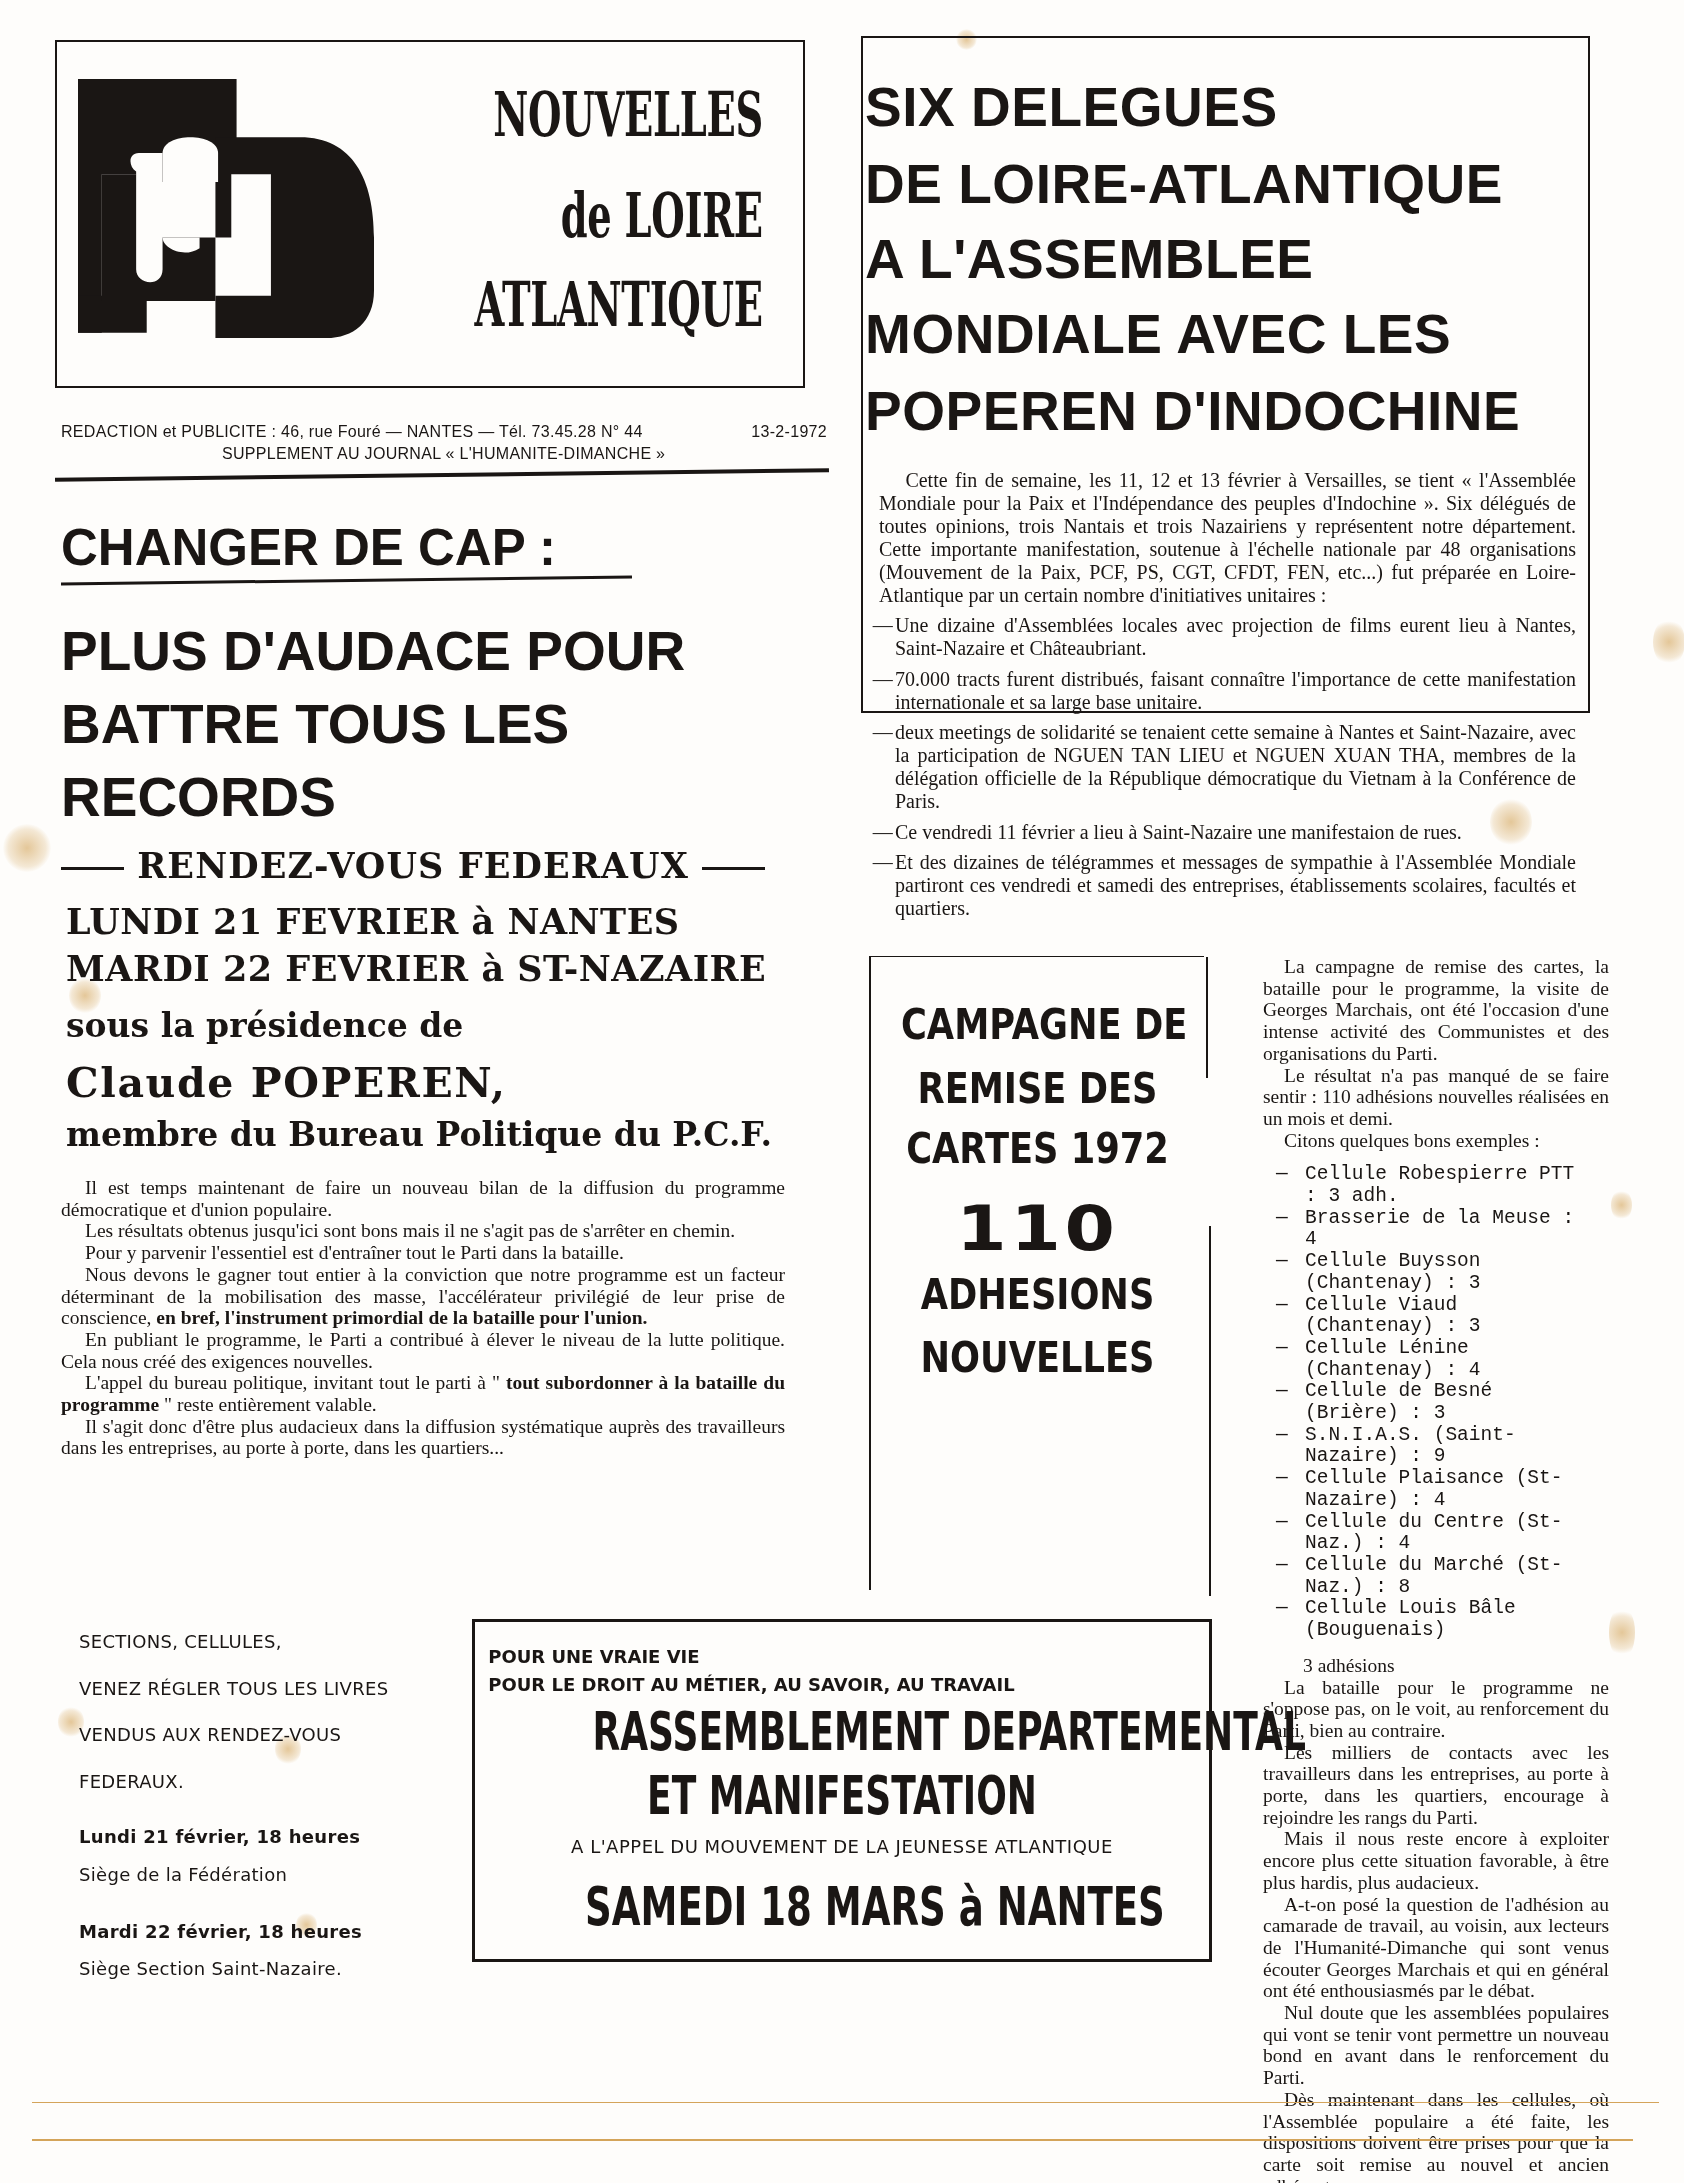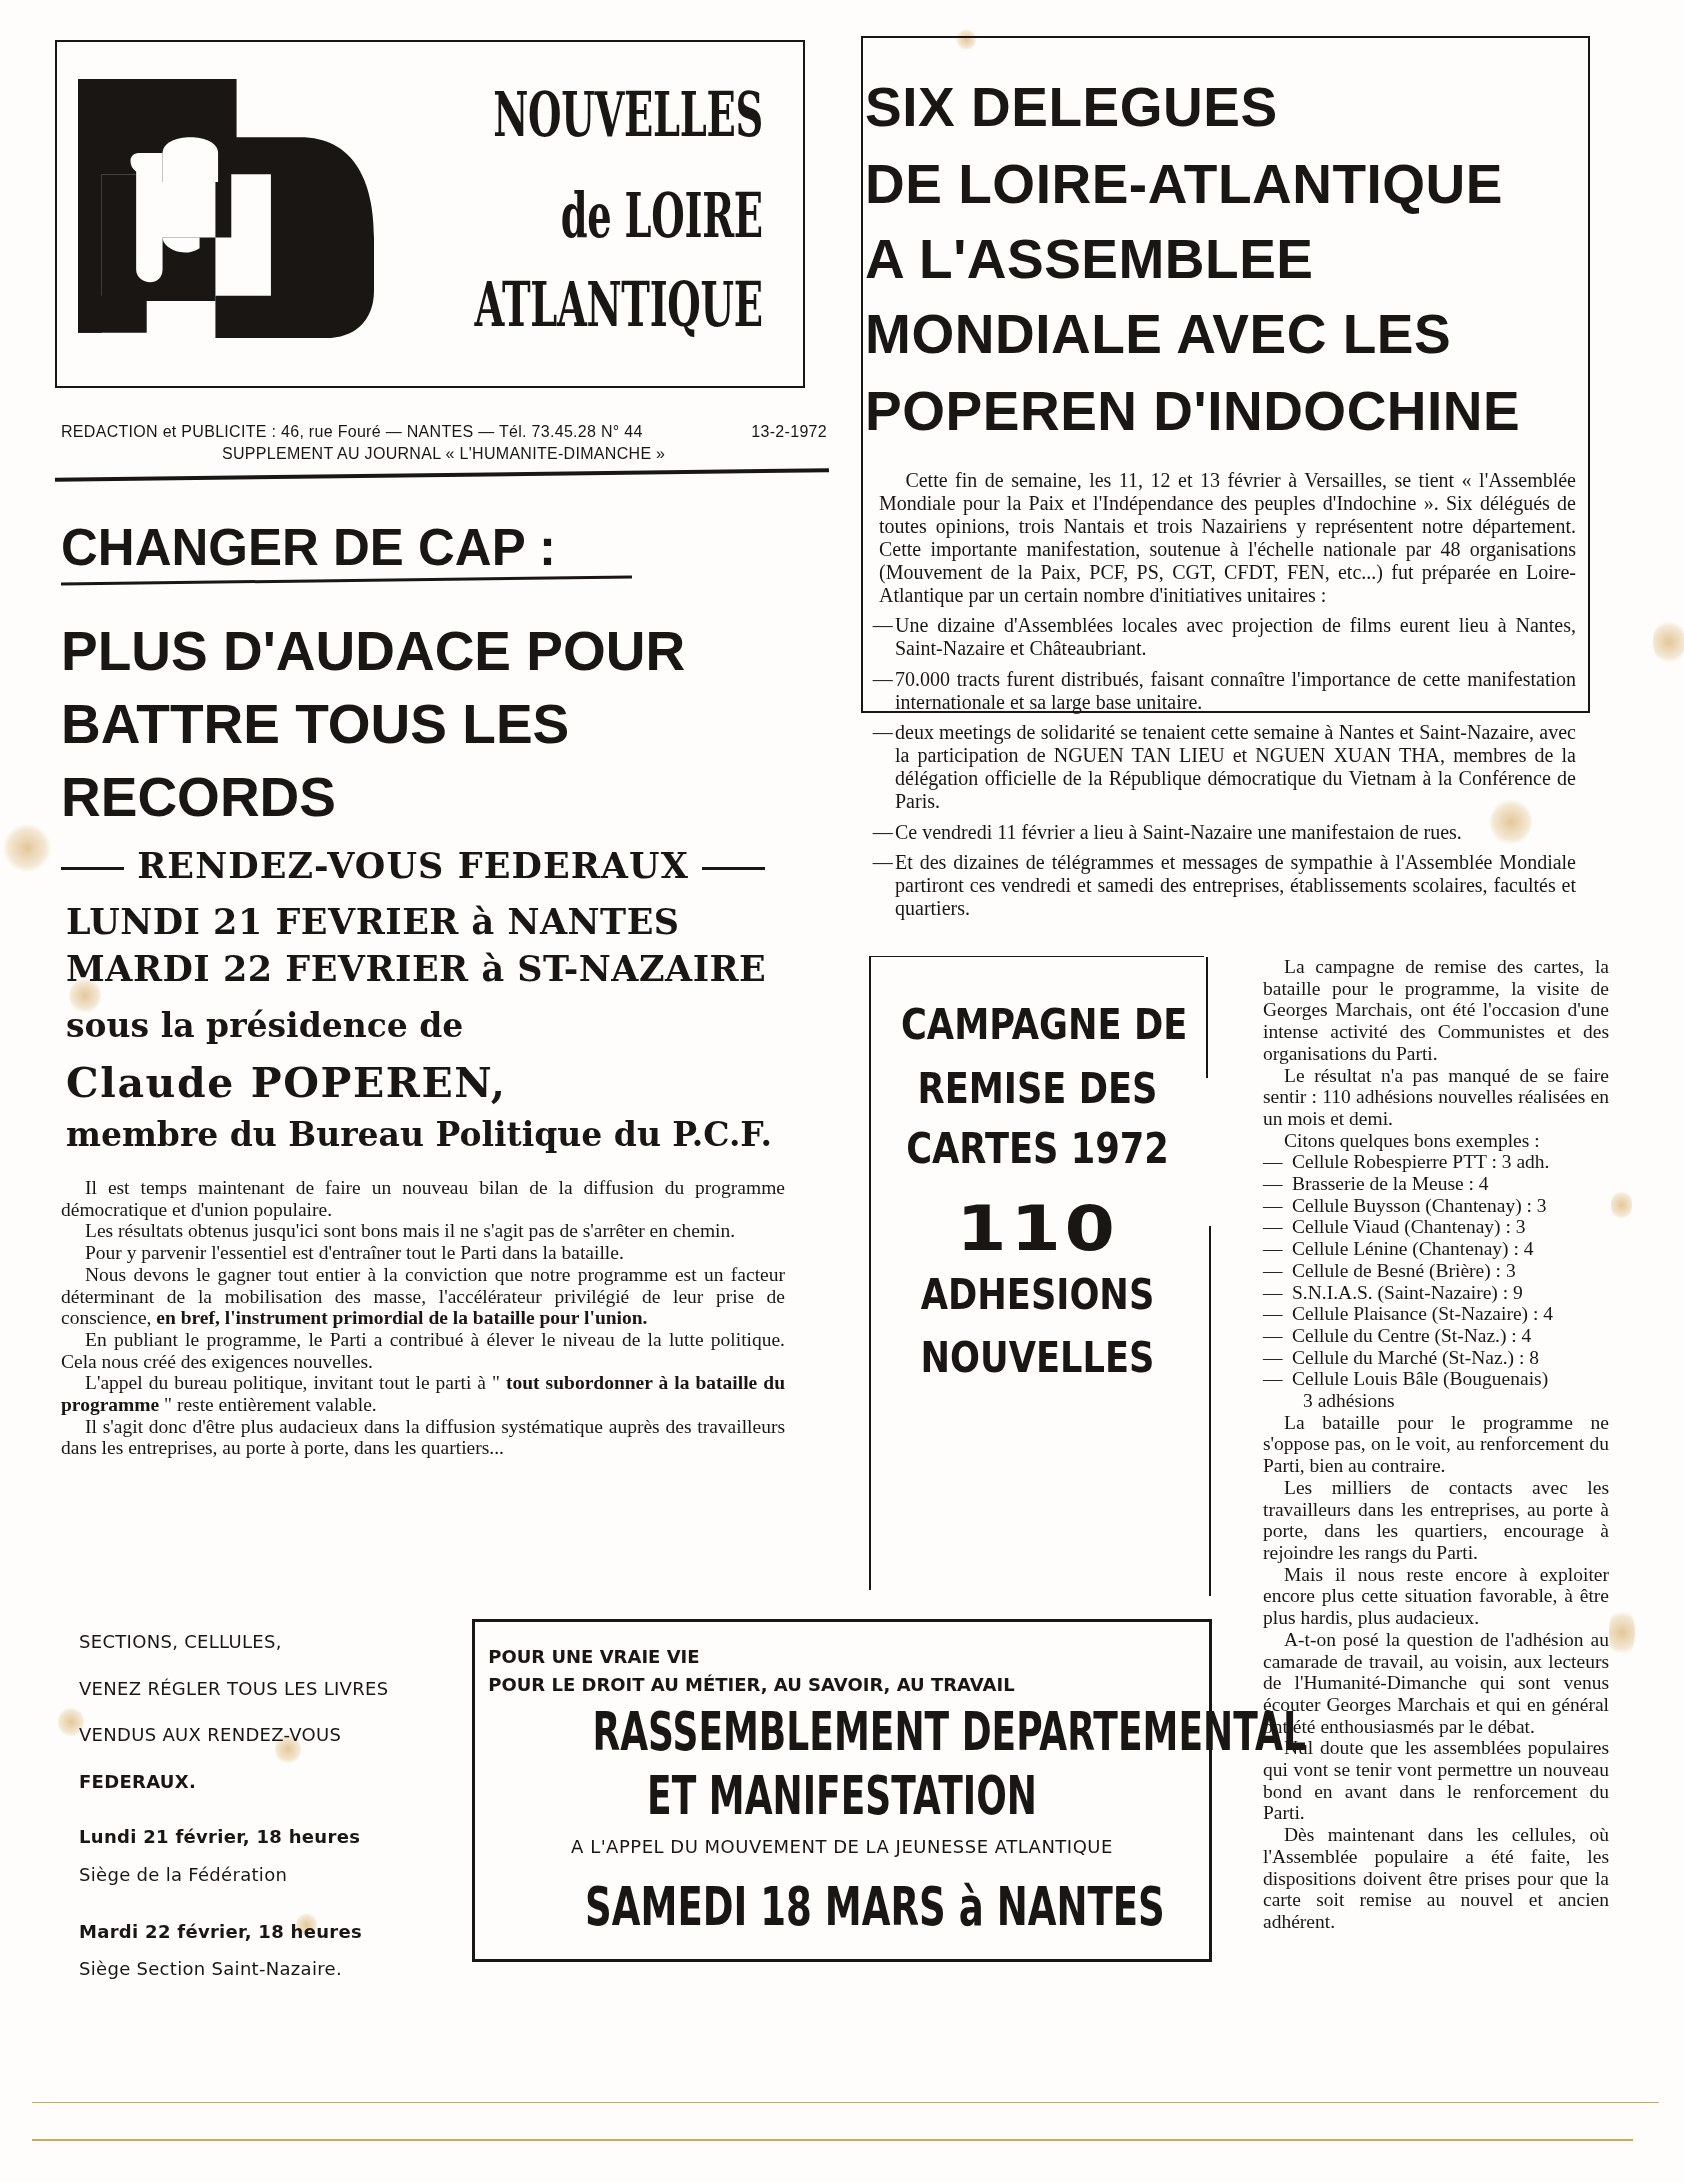--- a/index.html
+++ b/index.html
@@ -58,21 +58,21 @@
   #cmp-1 { top: 42px; }
   #cmp-2 { top: 106px; }
   #cmp-3 { top: 166px; }
   #cmp-num { top: 235px; font-size: 63px; font-weight: 900; letter-spacing: 3.2px; transform: scaleX(1.15); }
   #cmp-4 { top: 312px; }
   #cmp-5 { top: 375px; }
 
   
   #body-right { left: 1263px; top: 956px; width: 346px; font-size: 19.5px; line-height: 21.7px; text-align: justify; }
   #body-right p { margin: 0; text-indent: 21px; }
-  #body-right ul { list-style: none; padding: 0; margin: 0; }
+  #body-right ul { list-style: none; padding: 0; margin: 13px; font-family: Liberation Mono, monospace; }
   #body-right li { position: relative; padding-left: 29px; text-align: left; }
   #body-right li::before { content: "—"; position: absolute; left: 0; }
   #body-right .sub { padding-left: 40px; text-indent: 0; }
 
   
   #sections { left: 79px; top: 1616px; width: 380px; font-family: "DejaVu Sans", sans-serif; font-size: 18px; }
   #sections .line { position: absolute; left: 0; white-space: nowrap; letter-spacing: 0.3px; }
   #sections .bold { font-weight: bold; }
 
   
@@ -203,21 +203,21 @@
   <p>Mais il nous reste encore à exploiter encore plus cette situation favorable, à être plus hardis, plus audacieux.</p>
   <p>A-t-on posé la question de l'adhésion au camarade de travail, au voisin, aux lecteurs de l'Humanité-Dimanche qui sont venus écouter Georges Marchais et qui en général ont été enthousiasmés par le débat.</p>
   <p>Nul doute que les assemblées populaires qui vont se tenir vont permettre un nouveau bond en avant dans le renforcement du Parti.</p>
   <p>Dès maintenant dans les cellules, où l'Assemblée populaire a été faite, les dispositions doivent être prises pour que la carte soit remise au nouvel et ancien adhérent.</p>
 </div>
 
 <div id="sections" class="abs">
   <div class="line" style="top:15px;">SECTIONS, CELLULES,</div>
   <div class="line" style="top:62px;">VENEZ RÉGLER TOUS LES LIVRES</div>
   <div class="line" style="top:108px;">VENDUS AUX RENDEZ-VOUS</div>
-  <div class="line" style="top:155px;font-weight:bold;">FEDERAUX.</div>
+  <div class="line" style="top:155px;">FEDERAUX.</div>
   <div class="line bold" style="top:210px;">Lundi 21 février, 18 heures</div>
   <div class="line" style="top:248px;">Siège de la Fédération</div>
   <div class="line bold" style="top:305px;">Mardi 22 février, 18 heures</div>
   <div class="line" style="top:342px;">Siège Section Saint-Nazaire.</div>
 </div>
 
 <div id="rass-box" class="abs">
   <div id="rass-1" class="rass">POUR UNE VRAIE VIE</div>
   <div id="rass-2" class="rass">POUR LE DROIT AU MÉTIER, AU SAVOIR, AU TRAVAIL</div>
   <div id="rass-3" class="rass">RASSEMBLEMENT  DEPARTEMENTAL</div>

